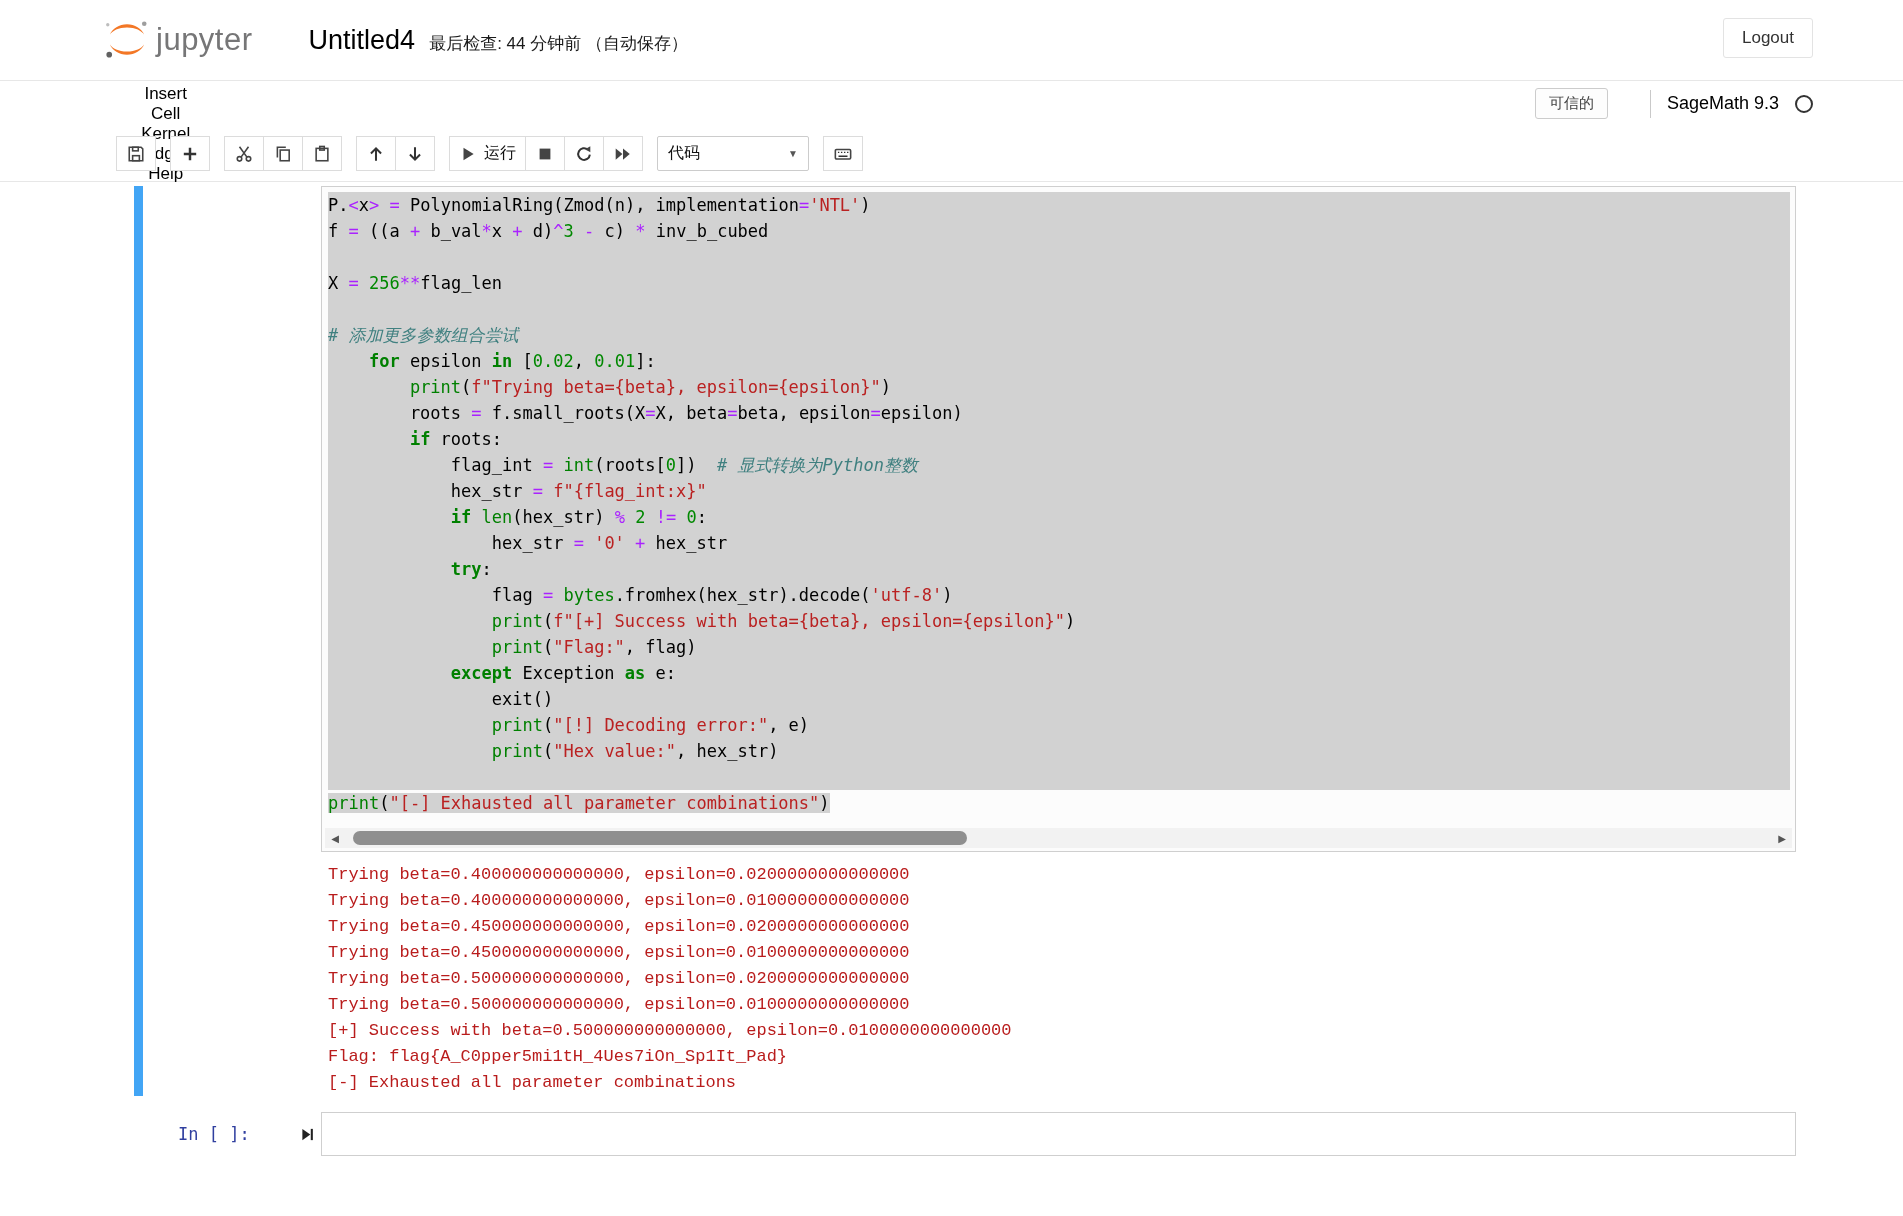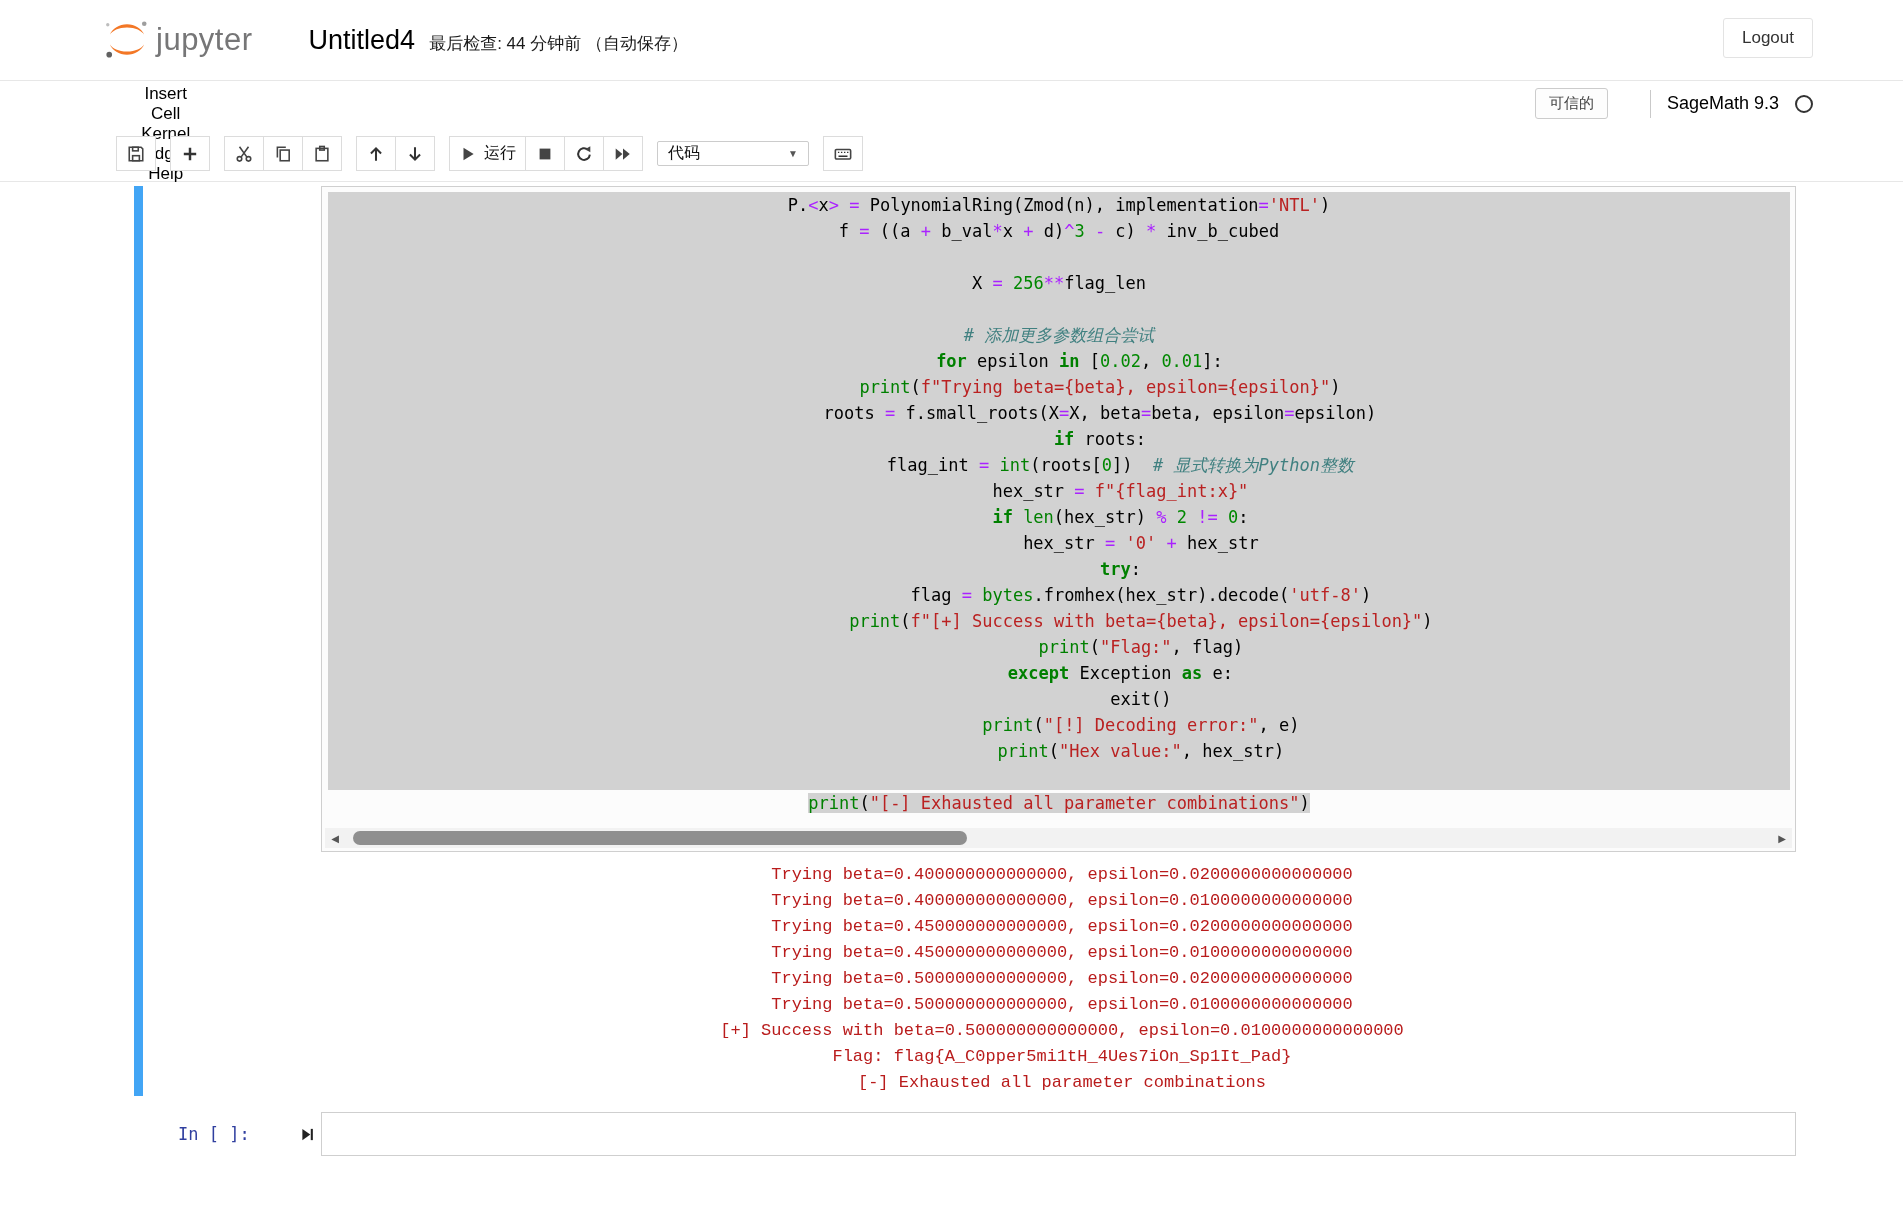--- a/index.html
+++ b/index.html
@@ -31,26 +31,26 @@
 
   
   #toolbar { height:56px; display:flex; align-items:center; gap:14px; padding-left:116px;
     border-bottom:1px solid #e7e7e7; background:#fff; }
   .btn-group { display:flex; }
   .tb-btn { height:35px; min-width:40px; background:#fff; border:1px solid #dcdcdc;
     display:flex; align-items:center; justify-content:center; gap:7px; padding:0 9px; cursor:pointer; }
   .btn-group .tb-btn + .tb-btn { margin-left:-1px; }
   .tb-btn svg { width:18px; height:18px; display:block; }
   .run-label { font-size:16px; color:#111; }
-  .celltype-select { height:25px; width:152px; border:1px solid #ccc; border-radius:2px; background:#fff;
+  .celltype-select { height:35px; width:152px; border:1px solid #ccc; border-radius:2px; background:#fff;
     display:flex; align-items:center; justify-content:space-between; padding:0 10px; font-size:16px; cursor:pointer; }
   .caret { font-size:10px; color:#555; }
 
   
-  #notebook { padding-top:4px; background:#fff;text-align:center; }
+  #notebook { padding-top:4px; background:#fff; }
   .code-cell { margin-left:134px; margin-right:107px; border-left:9px solid var(--accent); }
   .cell-row { display:flex; }
   .prompt-col { width:178px; flex:none; }
   .input-area { flex:1; border:1px solid #cfcfcf; background:#fcfcfc; }
   .code-wrap { padding:5px 5px 2px 6px; font-family:"DejaVu Sans Mono",monospace;
     font-size:17px; line-height:26px; }
   .code-line { min-height:26px; white-space:pre; }
   .code-line:not(:last-child) { background:var(--sel); }
   .code-line:last-child .line-inner { background:var(--sel); }
   .tok-kw { color:var(--kw); font-weight:bold; }

